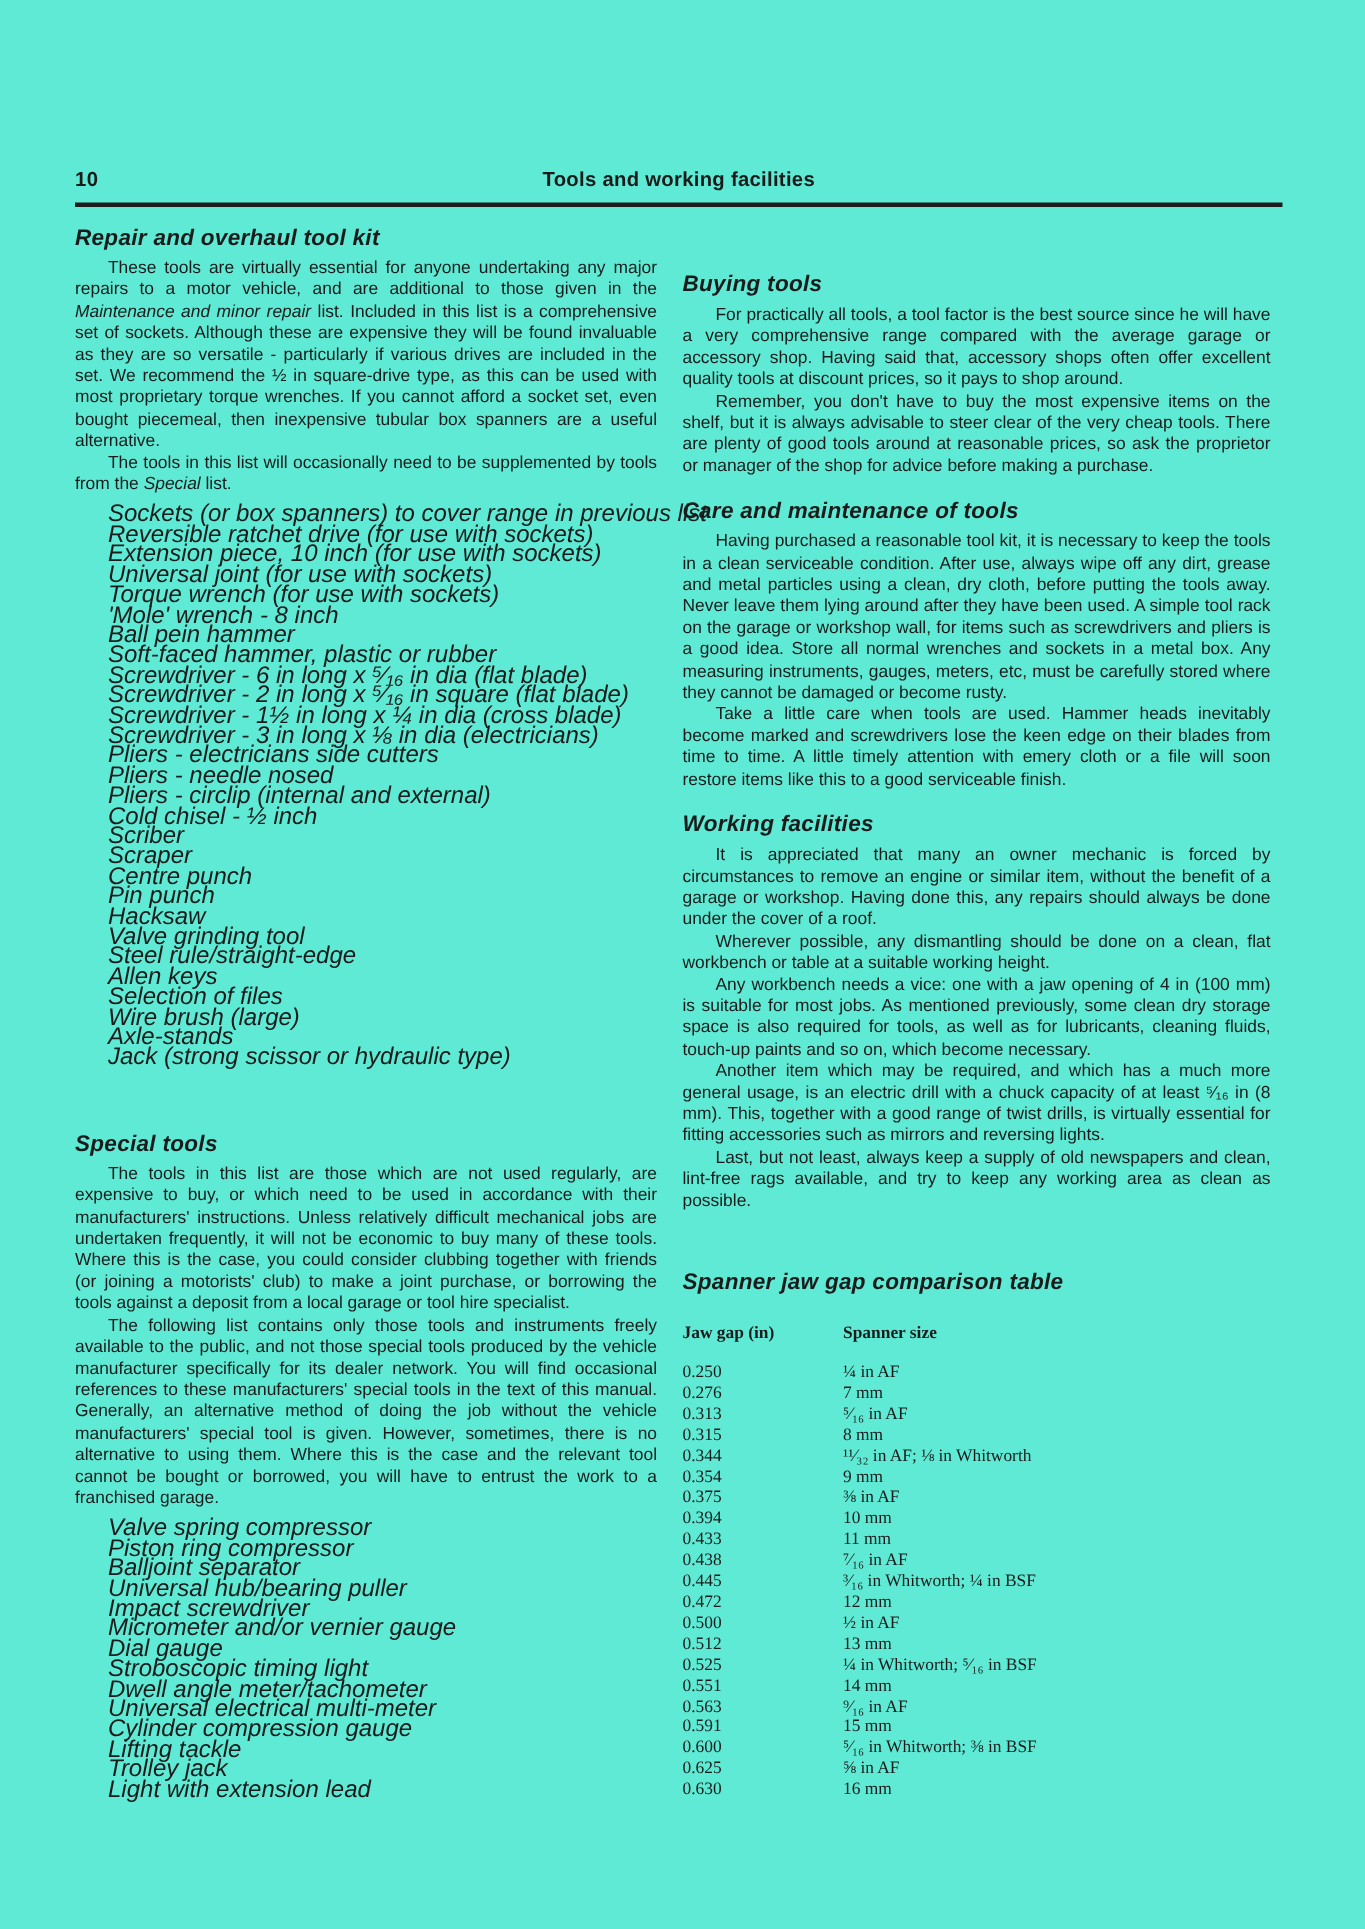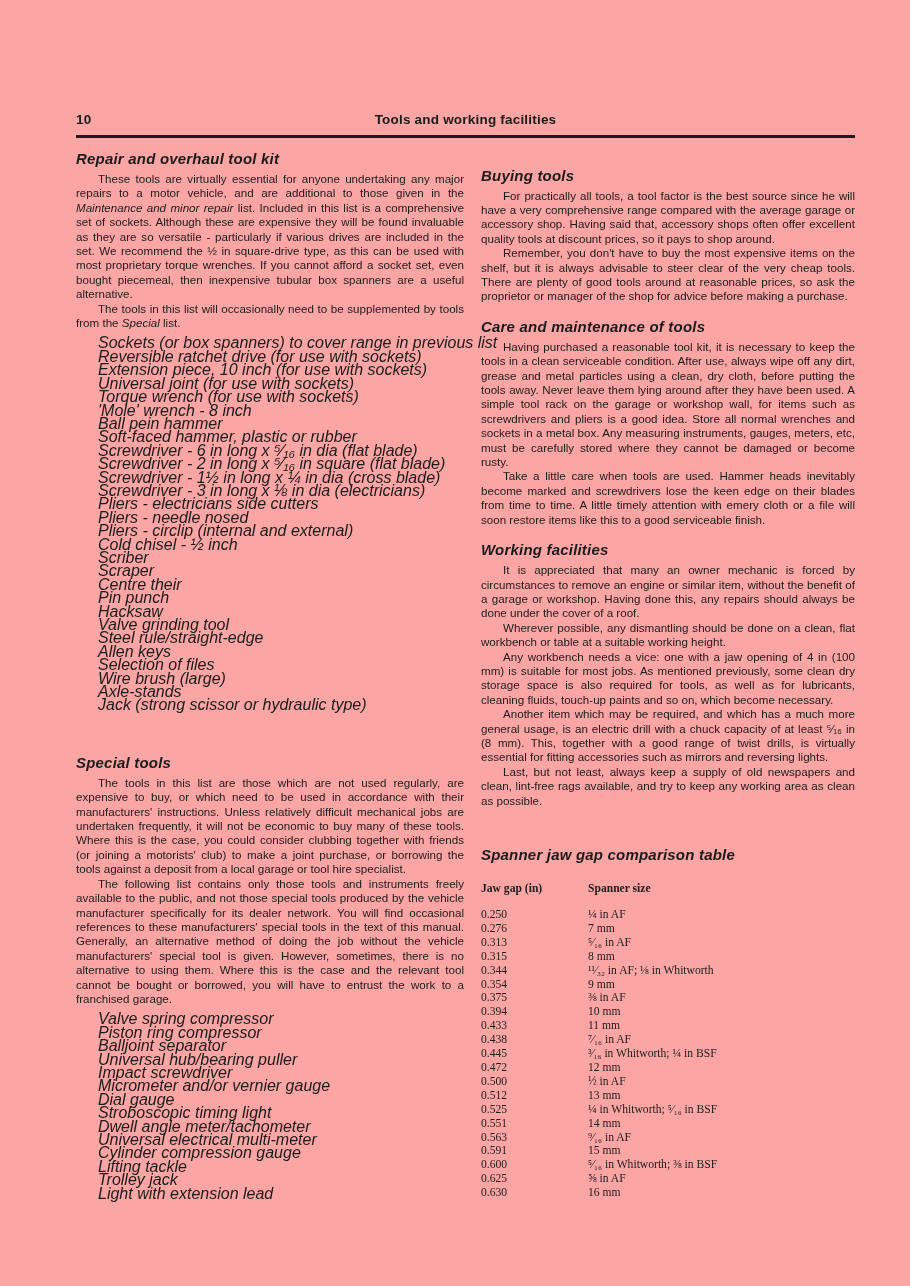--- a/index.html
+++ b/index.html
@@ -1,25 +1,25 @@
 <!DOCTYPE html>
 <html><head>
 <meta charset="utf-8">
 <style>
   html,body{margin:0;padding:0;background:#e8e8e6;}
   .page{
     position:relative;
     width:910px;height:1286px;
     margin:0 auto;
-    background:#fca5a5;
+    background:#5eead4;
     color:#1b1b1b;
     font-family:"Liberation Sans","DejaVu Sans",sans-serif;
     overflow:hidden;
     box-sizing:border-box;
-    padding:112px 55px 0 76px;
+    padding:112px 55px 0 50px;
   }
   
   .page-header{position:relative;height:19px;}
   .page-num{
     position:absolute;left:0;top:0;
     font-size:13.5px;font-weight:bold;letter-spacing:.3px;
   }
   .page-title{
     display:block;text-align:center;
     font-size:13.5px;font-weight:bold;letter-spacing:.2px;
@@ -92,21 +92,21 @@
           <li>Screwdriver - 6 in long x ⁵⁄₁₆ in dia (flat blade)</li>
           <li>Screwdriver - 2 in long x ⁵⁄₁₆ in square (flat blade)</li>
           <li>Screwdriver - 1½ in long x ¼ in dia (cross blade)</li>
           <li>Screwdriver - 3 in long x ⅛ in dia (electricians)</li>
           <li>Pliers - electricians side cutters</li>
           <li>Pliers - needle nosed</li>
           <li>Pliers - circlip (internal and external)</li>
           <li>Cold chisel - ½ inch</li>
           <li>Scriber</li>
           <li>Scraper</li>
-          <li>Centre their</li>
+          <li>Centre punch</li>
           <li>Pin punch</li>
           <li>Hacksaw</li>
           <li>Valve grinding tool</li>
           <li>Steel rule/straight-edge</li>
           <li>Allen keys</li>
           <li>Selection of files</li>
           <li>Wire brush (large)</li>
           <li>Axle-stands</li>
           <li>Jack (strong scissor or hydraulic type)</li>
         </ul>

